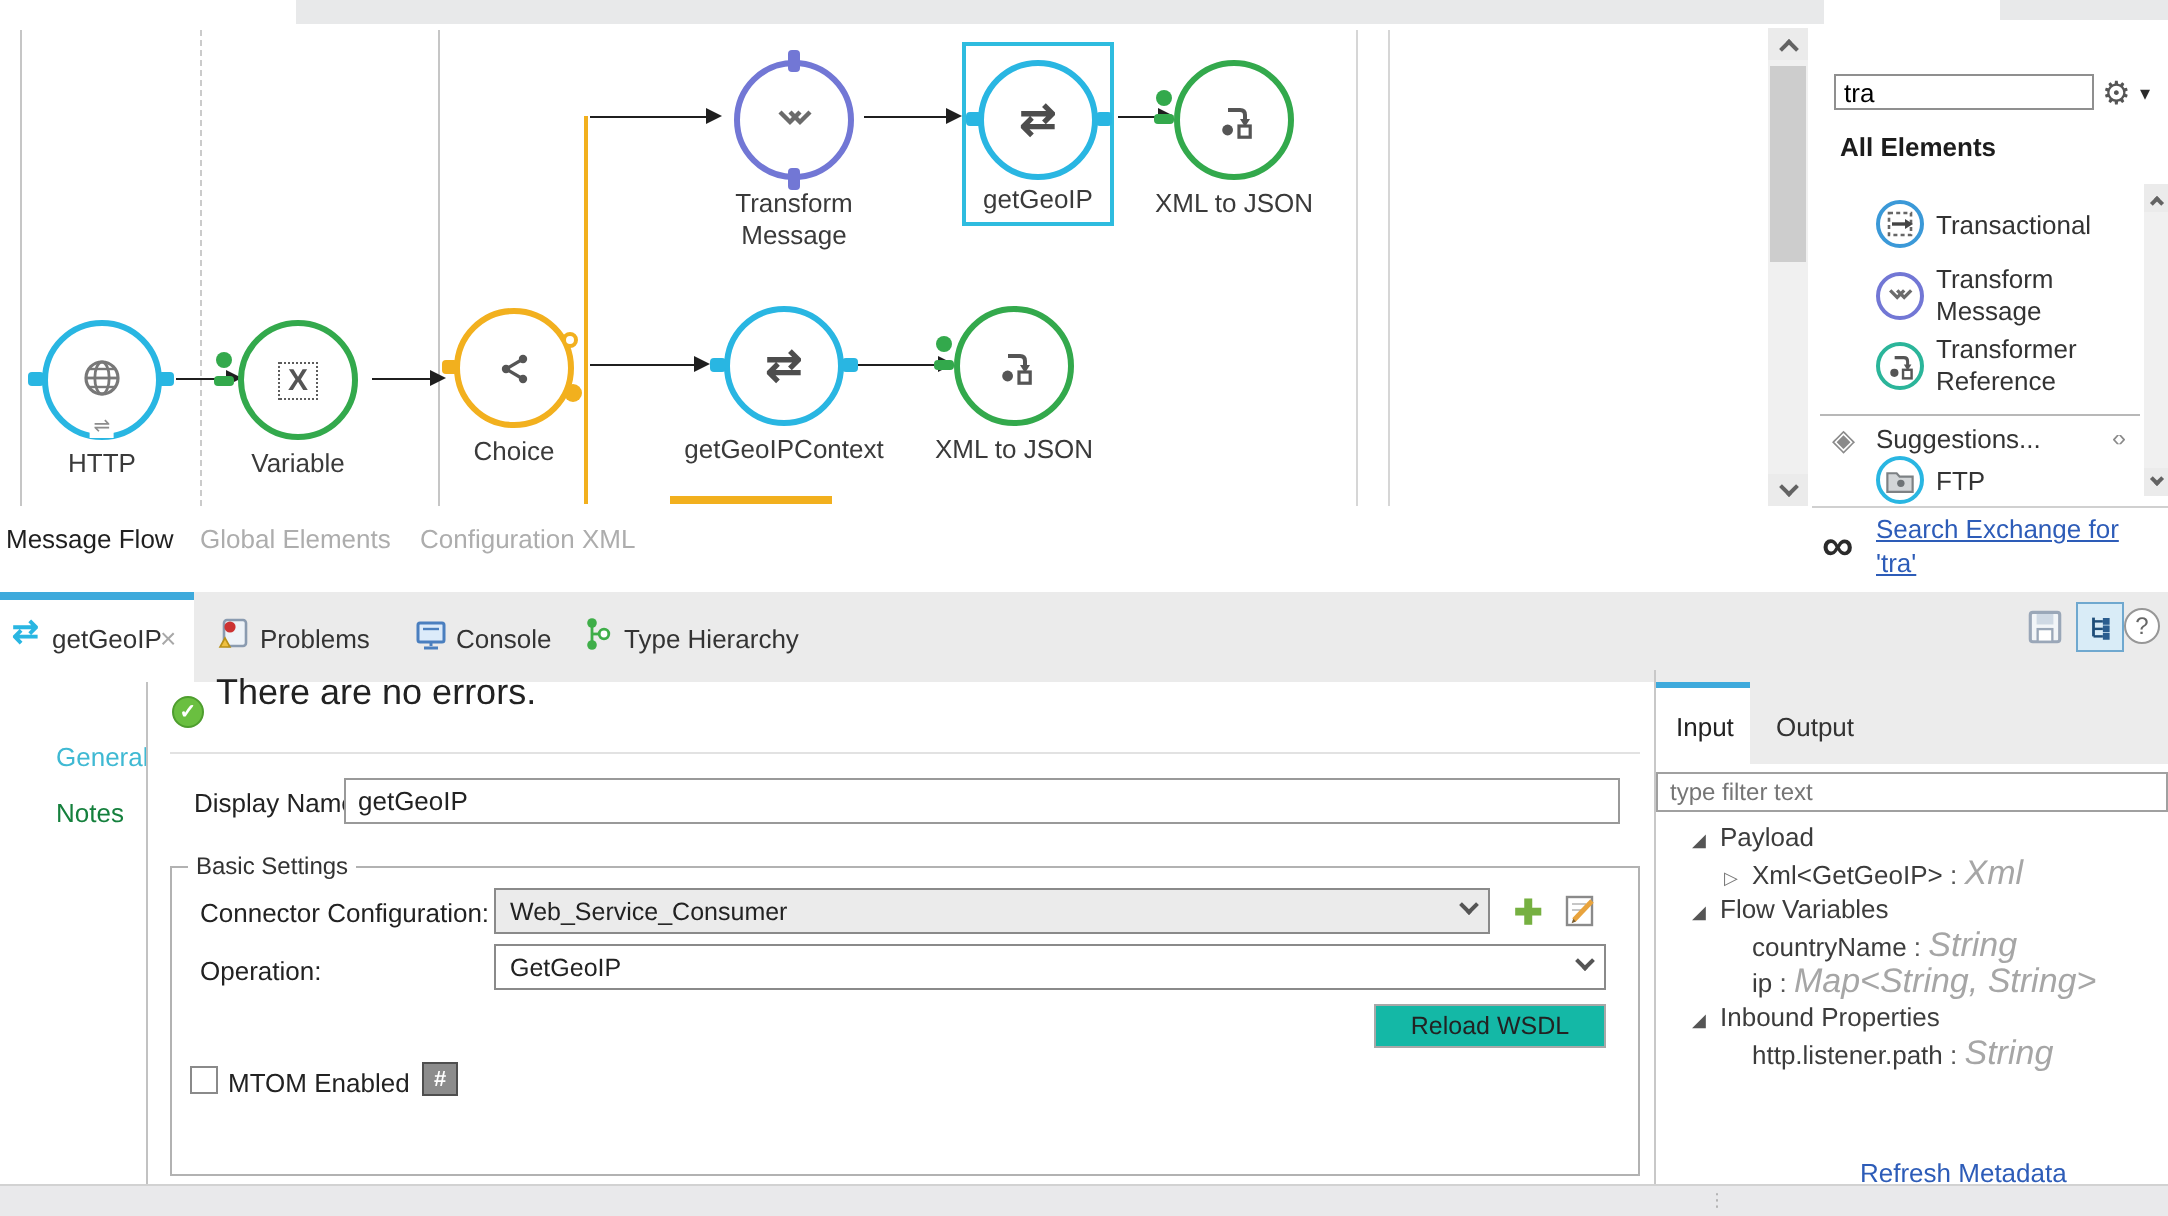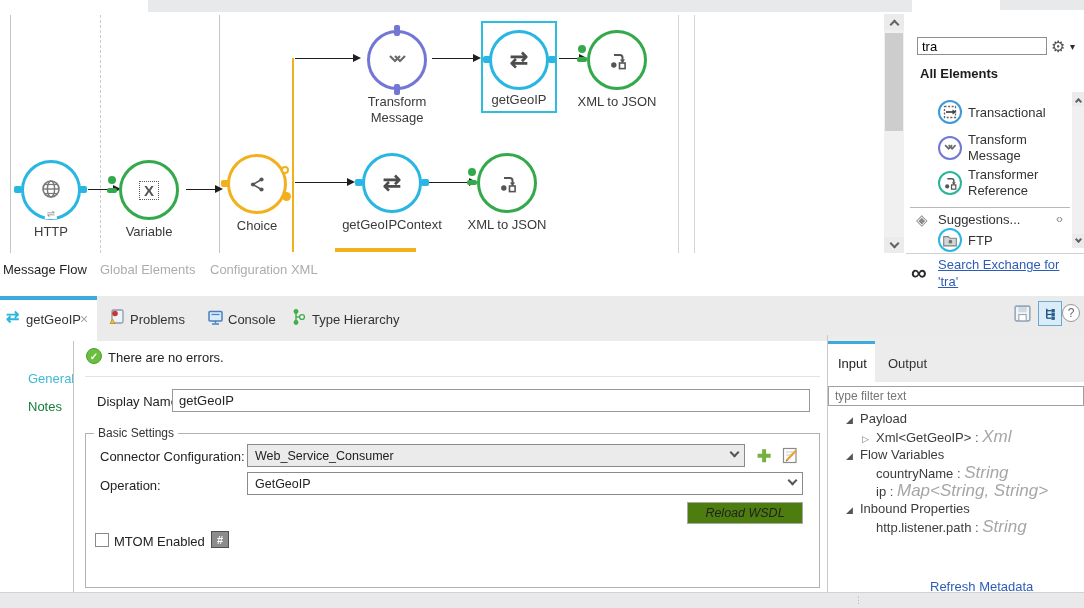--- a/index.html
+++ b/index.html
@@ -74,22 +74,22 @@
   .ok-badge { position:absolute; width:16px; height:16px; border-radius:50%; background:#6abf40;
               border:1px solid #4e9e2e; color:#fff; font-size:10px; font-weight:bold;
               display:flex; align-items:center; justify-content:center; }
   .field-label { position:absolute; font-size:13px; color:#222; }
   .text-input { position:absolute; border:1px solid #999; background:#fff; font-size:13px; padding:2px 6px;
                 font-family:"Liberation Sans", sans-serif; color:#222; }
   fieldset.group { position:absolute; border:1px solid #b2b2b2; background:#fff; }
   fieldset.group legend { font-size:12px; color:#333; margin-left:8px; padding:0 4px; }
   .combo { position:absolute; border:1px solid #8a8a8a; display:flex; align-items:center; font-size:12.5px; color:#222; padding-left:7px; }
   .combo .cchev { position:absolute; right:6px; top:4px; width:7px; height:7px; border-left:2px solid #555; border-bottom:2px solid #555; transform:rotate(-45deg); }
-  .btn { position:absolute; background:#4d7c0f; border:1px solid #a8a8a8; font-size:12.5px; color:#222;
-         display:flex; align-items:center; justify-content:center;font-style:italic; }
+  .btn { position:absolute; background:#14b8a6; border:1px solid #a8a8a8; font-size:12.5px; color:#222;
+         display:flex; align-items:center; justify-content:center; }
   .checkbox { position:absolute; width:14px; height:14px; border:1px solid #8a8a8a; background:#fff; appearance:none; }
   .hash-btn { position:absolute; width:18px; height:17px; background:#8c8c8c; border:1px solid #4f4f4f;
               color:#fff; font-size:11px; font-weight:bold; display:flex; align-items:center; justify-content:center; }
   .plus { color:#76b041; font-size:17px; font-weight:bold; }
 
   
   .meta-gray { position:absolute; background:#ececec; }
   .meta-tab-active { position:absolute; background:#fff; }
   .meta-accent { position:absolute; background:#3eaadc; }
   .trow { position:relative; height:18px; line-height:18px; white-space:nowrap; }
@@ -379,21 +379,21 @@
     <span>?</span>
   </div>
 
   <div class="side-item side-active" style="left:28px;top:371px">General</div>
   <div class="side-item side-normal" style="left:28px;top:399px">Notes</div>
   <div class="vsep" style="left:73px;top:341px;height:251px"></div>
 
   <div class="ok-badge" style="left:86px;top:348px">
     <span>✓</span>
   </div>
-  <div class="abs" style="left:108px;top:350px;font-size:13px;color:#222">There are no errors.</div>
+  <div class="abs" style="left:108px;top:336px;font-size:18px;color:#222">There are no errors.</div>
   <div class="hdivider" style="left:85px;top:376px;width:735px;background:#e2e2e2"></div>
 
   <div class="field-label" style="left:97px;top:394px">Display Name:</div>
   <input class="text-input" style="left: 172px; top: 389px; width: 638px; height: 23px;" type="text" value="getGeoIP">
 
   <fieldset class="group" style="left:85px;top:426px;width:735px;height:162px">
     <legend>Basic Settings</legend>
   </fieldset>
 
   <div class="field-label" style="left:100px;top:449px">Connector Configuration:</div>

